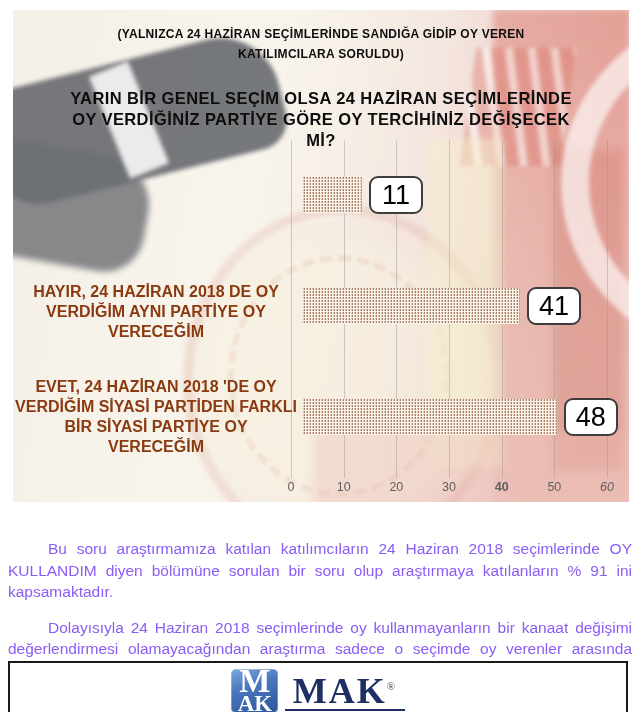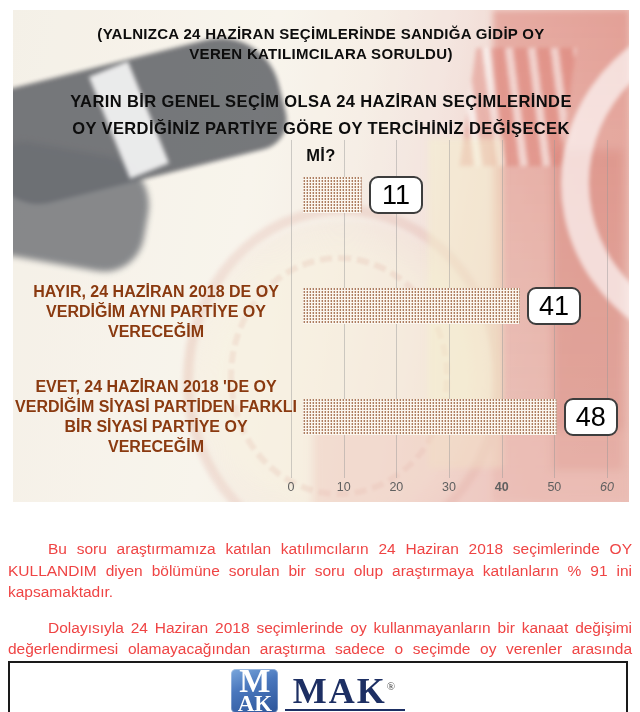--- a/index.html
+++ b/index.html
@@ -38,24 +38,24 @@
   .bg-seal-inner{left:215px;top:245px;width:210px;height:230px;border-radius:50%;
            border:6px dashed rgba(186,74,56,.12);filter:blur(1px);}
   .bg-yellowband{left:415px;top:128px;width:75px;height:330px;filter:blur(3px);
            background:rgba(242,236,190,.5);}
   .bg-pinkbottom{left:300px;top:420px;width:316px;height:80px;filter:blur(4px);
            background:rgba(231,167,158,.38);}
   .bg-wash{inset:0;background:rgba(255,255,255,.26);}
 
   
   .chart-title{position:absolute;left:68px;top:14px;width:480px;text-align:center;
-           font-weight:bold;font-size:15px;line-height:20px;color:#0d0d0d;
+           font-weight:bold;font-size:12px;line-height:20px;color:#0d0d0d;
            letter-spacing:.3px;z-index:5;}
   .chart-question{position:absolute;left:56px;top:78px;width:504px;text-align:center;
-           font-weight:bold;font-size:16.5px;line-height:27px;color:#0d0d0d;
+           font-weight:bold;font-size:16.5px;line-height:21px;color:#0d0d0d;
            letter-spacing:.4px;z-index:5;}
 
   
   .plot{position:absolute;left:278px;top:130px;width:316px;height:332px;z-index:4;}
   .gridline{position:absolute;top:0;width:1px;height:338px;background:rgba(150,150,150,.45);}
   .x-axis{position:absolute;left:278px;top:470px;width:316px;height:20px;z-index:4;}
   .x-tick{position:absolute;top:0;transform:translateX(-50%);font-size:12.5px;color:#606060;}
 
   .bar-row{position:absolute;left:0;width:100%;height:110px;display:flex;align-items:center;margin-left:12px;}
   .row-0{top:0;}  .row-1{top:111px;}  .row-2{top:222px;}
@@ -72,21 +72,21 @@
 
   
   .cat-col{position:absolute;left:2px;top:130px;width:282px;height:332px;z-index:5;}
   .cat-cell{position:absolute;left:0;width:100%;height:110px;display:flex;
            align-items:center;justify-content:center;text-align:center;
            color:#8a3a10;font-weight:bold;font-size:16px;line-height:20px;}
   .cat-0{top:0;} .cat-1{top:117px;} .cat-2{top:222px;}
 
   
   .body-text{position:absolute;left:8px;top:538px;width:624px;font-size:15.5px;
-           line-height:21.5px;color:#ef4444;text-align:justify;z-index:5;}
+           line-height:21.5px;color:#8b5cf6;text-align:justify;z-index:5;}
   .body-text p{margin:0 0 14px;text-indent:40px;}
   .body-text p:last-child{margin-bottom:0;}
 
   
   .logo-box{position:absolute;left:8px;top:661px;width:620px;height:58px;
            border:2px solid #1a1a1a;box-sizing:border-box;display:flex;
            justify-content:center;align-items:flex-start;background:#fff;z-index:5;}
   .logo{display:flex;align-items:flex-start;gap:7px;padding-top:6px;}
   .logo-mark{position:relative;width:47px;height:44px;border-radius:5px;
            background:linear-gradient(160deg,#7aa7dc 0%,#4a77bd 40%,#2c5499 100%);

